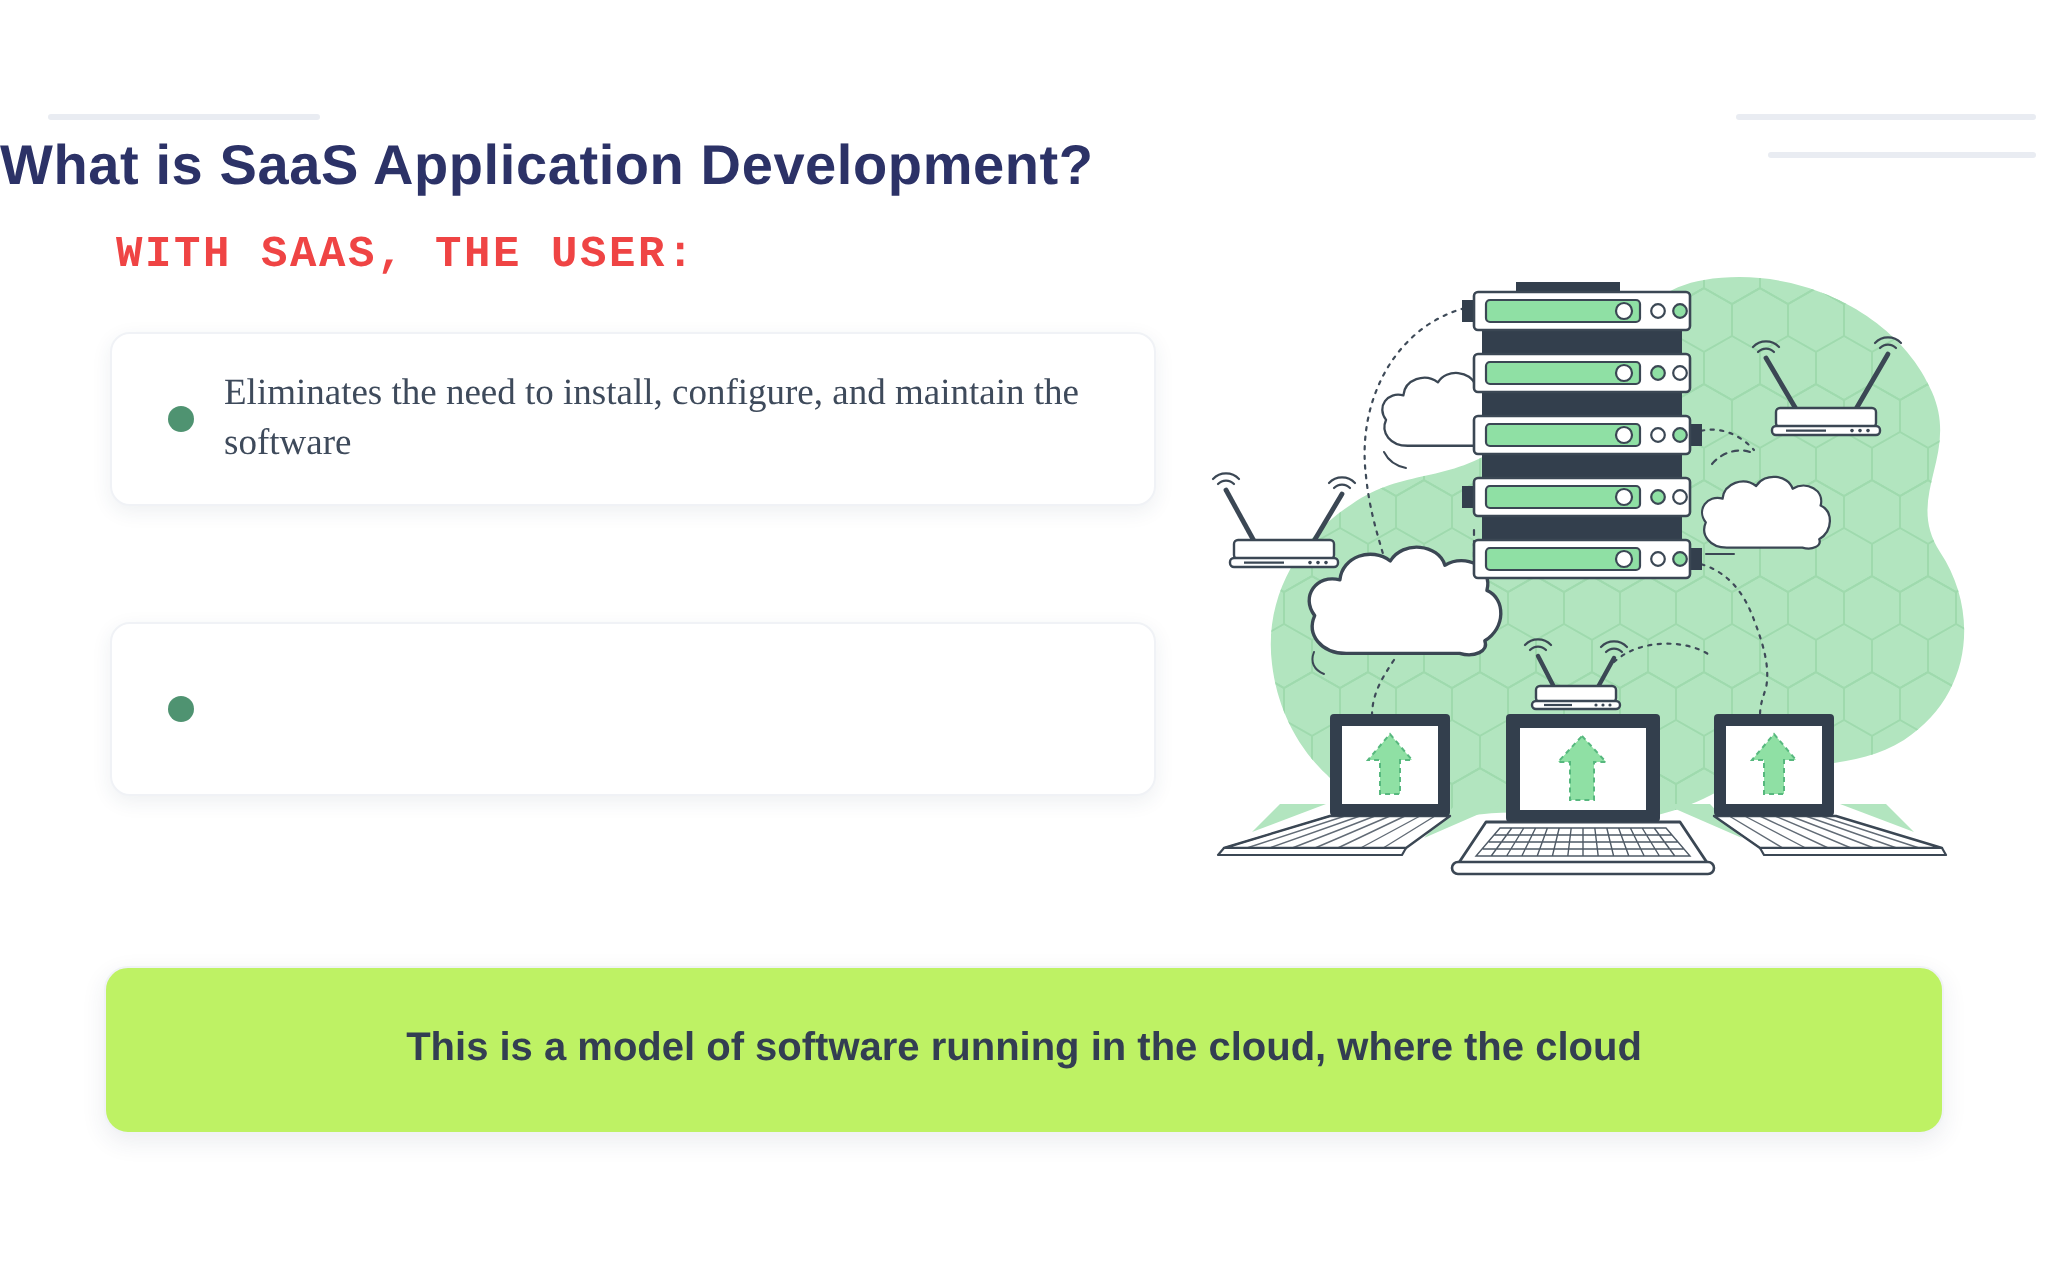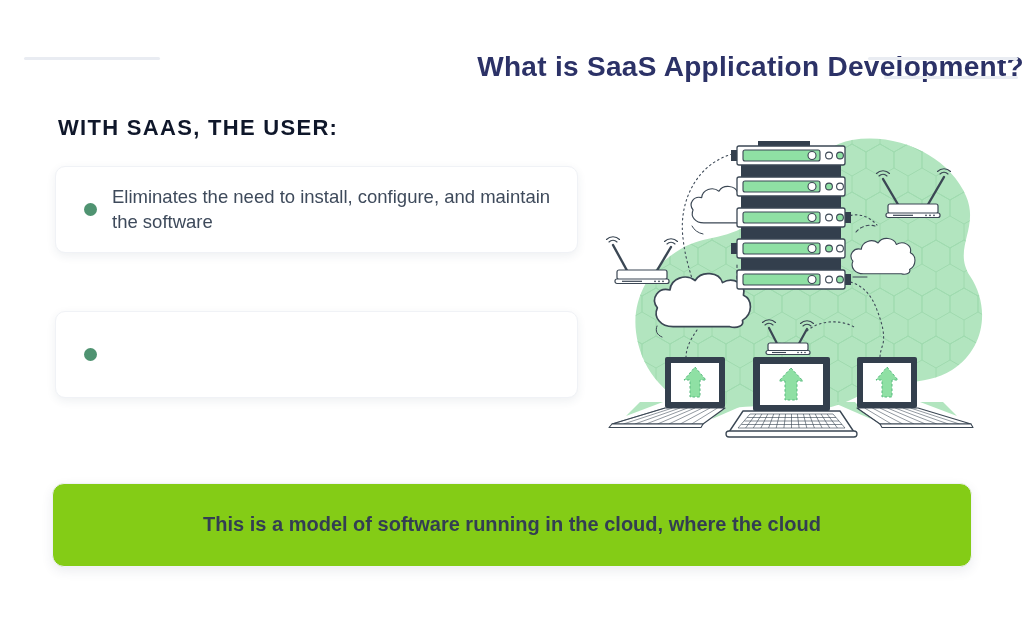--- a/index.html
+++ b/index.html
@@ -5,46 +5,46 @@
   html,body{margin:0;padding:0;background:#ffffff;}
   .page{
     position:relative;width:1024px;height:636px;overflow:hidden;
     background:#ffffff;font-family:"Liberation Sans",sans-serif;
   }
   .hline{position:absolute;height:3px;background:#e9ecf2;border-radius:2px;}
   .hline.l1{left:24px;top:57px;width:136px;}
   .hline.r1{left:868px;top:57px;width:150px;}
   .hline.r2{left:884px;top:76px;width:134px;}
   .title{
-    position:absolute;left:0;right:0;top:32px;text-align:right;
+    position:absolute;left:0;right:0;top:48px;text-align:left;
     font-size:28px;font-weight:700;color:#2c3267;letter-spacing:.3px;
   }
   .section-heading{
     position:absolute;left:58px;top:115px;
-    font-size:22px;font-weight:800;color:#0f172a;letter-spacing:1.3px;
+    font-size:22px;font-weight:800;color:#ef4444;letter-spacing:1.3px;font-family:Liberation Mono, monospace;
   }
   .benefit-card{
     position:absolute;left:55px;width:523px;height:87px;
     background:#ffffff;border:1px solid #f0f2f6;border-radius:10px;
     box-shadow:0 3px 10px rgba(40,60,90,.08);
-    display:flex;align-items:center;box-sizing:border-box;
+    display:flex;align-items:center;box-sizing:border-box;font-family:Liberation Serif, serif;
   }
   .benefit-card.c1{top:166px;}
   .benefit-card.c2{top:311px;}
   .bullet-dot{
     width:13px;height:13px;border-radius:50%;background:#4f9371;
     margin-left:28px;flex:0 0 auto;
   }
   .benefit-text{
     margin-left:15px;width:445px;
     font-size:18.5px;line-height:1.32;color:#3e4a5b;
   }
   .summary-card{
     position:absolute;left:52px;top:483px;width:920px;height:84px;
-    background:#84cc16;border:1px solid #f0f2f6;border-radius:12px;
+    background:#bef264;border:1px solid #f0f2f6;border-radius:12px;
     box-shadow:0 4px 12px rgba(40,60,90,.09);
     display:flex;flex-direction:column;align-items:center;justify-content:center;
     box-sizing:border-box;
   }
   .summary-line{
     font-size:20px;font-weight:700;color:#333e52;line-height:1.36;text-align:center;
   }
   .illustration{position:absolute;left:600px;top:120px;width:424px;height:330px;}
 </style>
 </head>

